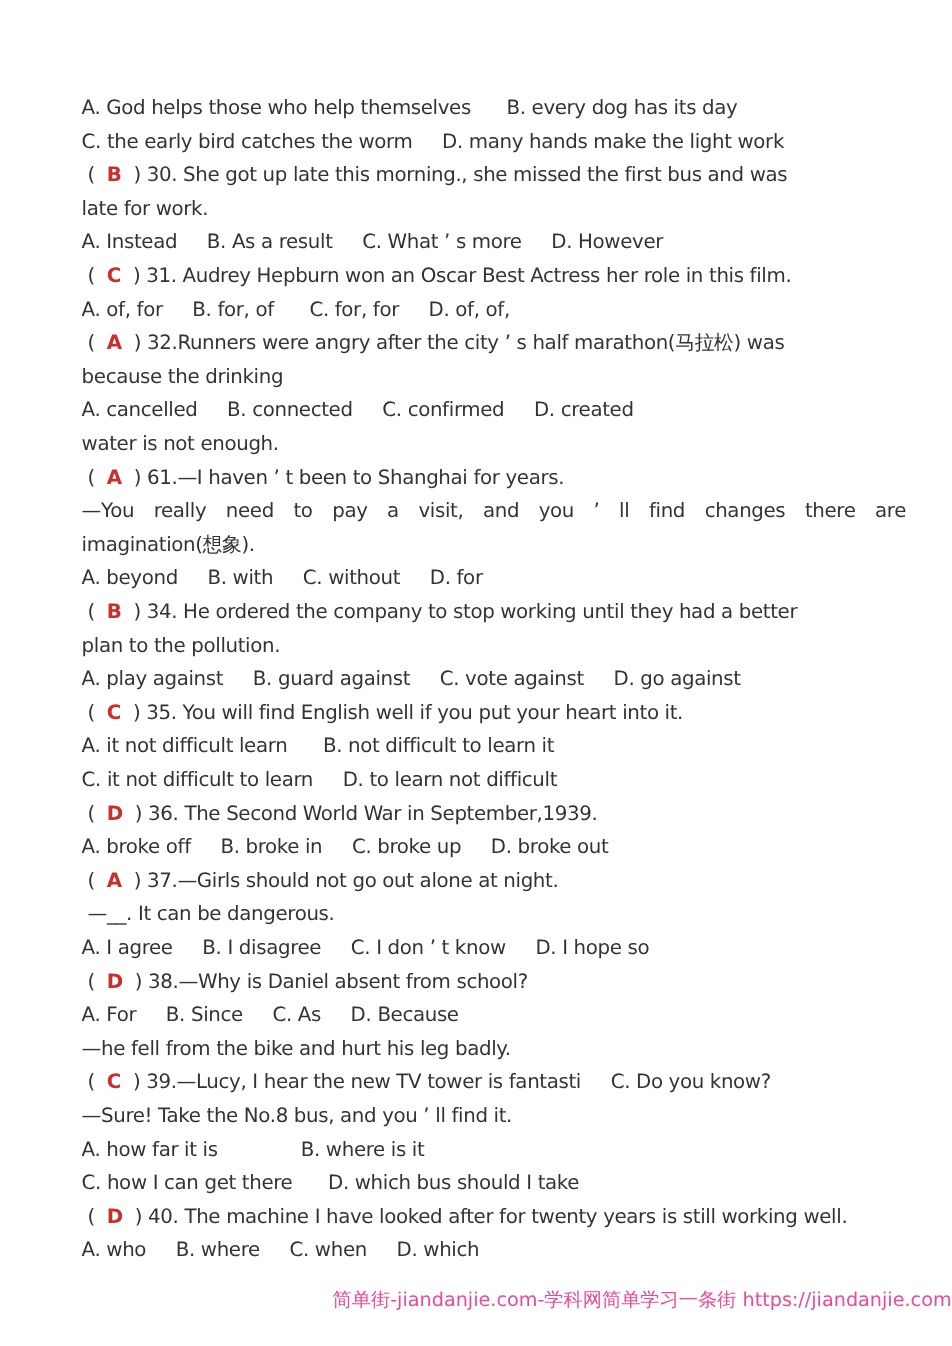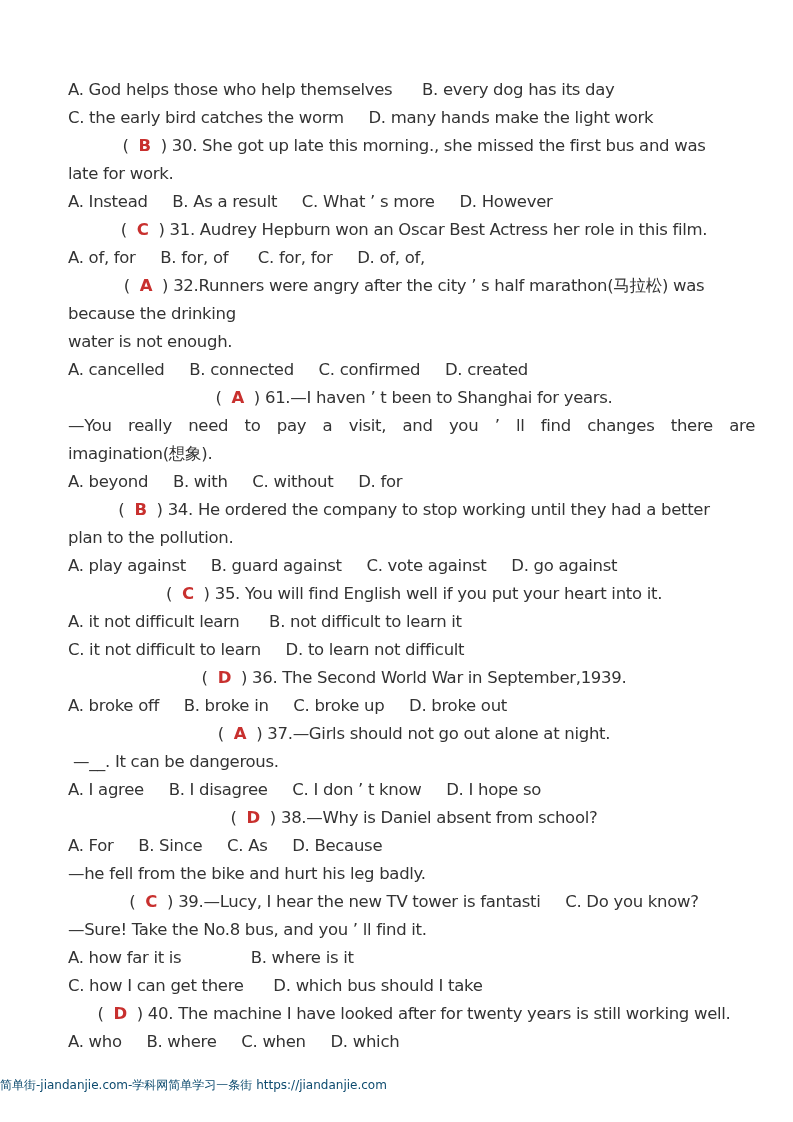--- a/index.html
+++ b/index.html
@@ -22,54 +22,53 @@
     white-space: pre;
     color: #333333;
   }
   .line.justify {
     white-space: normal;
     text-align: justify;
     text-align-last: justify;
   }
   .line.answer-line {
     padding-left: 5px;
-    text-align: center;
   }
   .answer-letter {
     color: #c8302e;
     font-weight: bold;
   }
   .footer {
     position: absolute;
     left: 0;
     right: 0;
     bottom: 28px;
-    text-align: left;
-    font-size: 12px;
+    text-align: right;
+    font-size: 16px;
     letter-spacing: 0;
-    color: #0c4a6e;
+    color: #ec4899;
     white-space: pre;
   }
 </style>
 </head>
 <body>
 
 <div class="page">
   <div class="content">
       <div class="line"><span>A. God helps those who help themselves      B. every dog has its day</span></div>
       <div class="line"><span>C. the early bird catches the worm     D. many hands make the light work</span></div>
       <div class="line answer-line"><span>(  </span><span class="answer-letter">B</span><span>  ) </span><span>30. She got up late this morning., she missed the first bus and was</span></div>
       <div class="line"><span>late for work.</span></div>
       <div class="line"><span>A. Instead     B. As a result     C. What ’ s more     D. However</span></div>
       <div class="line answer-line"><span>(  </span><span class="answer-letter">C</span><span>  ) </span><span>31. Audrey Hepburn won an Oscar Best Actress her role in this film.</span></div>
       <div class="line"><span>A. of, for     B. for, of      C. for, for     D. of, of,</span></div>
       <div class="line answer-line"><span>(  </span><span class="answer-letter">A</span><span>  ) </span><span>32.Runners were angry after the city ’ s half marathon(马拉松) was</span></div>
       <div class="line"><span>because the drinking</span></div>
+      <div class="line"><span>A. cancelled     B. connected     C. confirmed     D. created</span></div>
       <div class="line"><span>water is not enough.</span></div>
-      <div class="line"><span>A. cancelled     B. connected     C. confirmed     D. created</span></div>
       <div class="line answer-line"><span>(  </span><span class="answer-letter">A</span><span>  ) </span><span>61.—I haven ’ t been to Shanghai for years.</span></div>
       <div class="line justify"><span>—You really need to pay a visit, and you ’ ll find changes there are</span></div>
       <div class="line"><span>imagination(想象).</span></div>
       <div class="line"><span>A. beyond     B. with     C. without     D. for</span></div>
       <div class="line answer-line"><span>(  </span><span class="answer-letter">B</span><span>  ) </span><span>34. He ordered the company to stop working until they had a better</span></div>
       <div class="line"><span>plan to the pollution.</span></div>
       <div class="line"><span>A. play against     B. guard against     C. vote against     D. go against</span></div>
       <div class="line answer-line"><span>(  </span><span class="answer-letter">C</span><span>  ) </span><span>35. You will find English well if you put your heart into it.</span></div>
       <div class="line"><span>A. it not difficult learn      B. not difficult to learn it</span></div>
       <div class="line"><span>C. it not difficult to learn     D. to learn not difficult</span></div>

